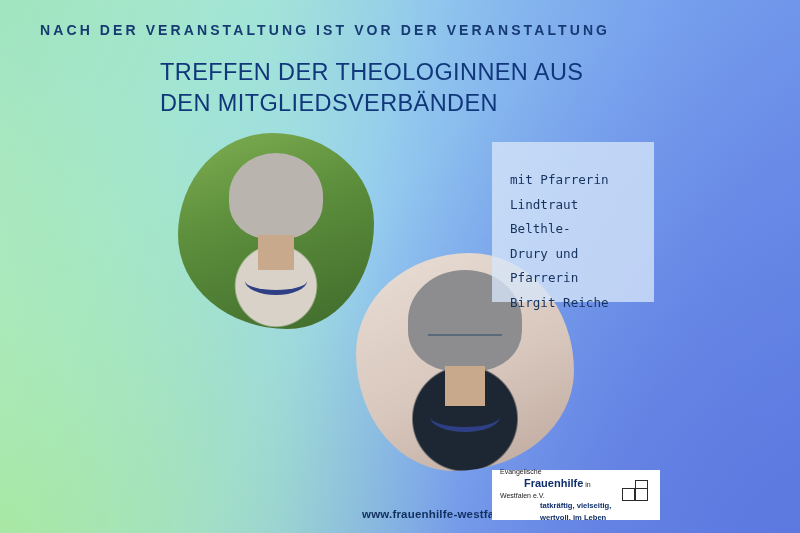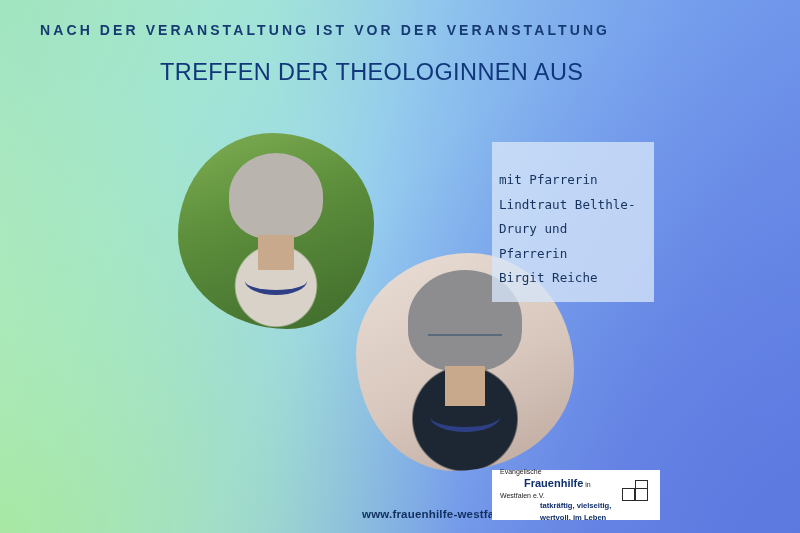--- a/index.html
+++ b/index.html
@@ -48,21 +48,21 @@
   .headline .line2 { display: block; }
 
   
   .note-box {
     position: absolute;
     left: 492px;
     top: 142px;
     width: 162px;
     height: 160px;
     background: rgba(214, 229, 248, 0.78);
-    padding: 26px 16px 0 7px;
+    padding: 26px 16px 0 18px;
     box-sizing: border-box;
   }
   .note-text {
     font-family: "DejaVu Sans Mono", monospace;
     font-size: 12.6px;
     line-height: 1.95;
     color: #16335f;
     white-space: pre-line;
   }
 
@@ -196,20 +196,21 @@
 </style>
 </head>
 <body>
 
 <div class="poster">
 
   <div class="kicker">NACH DER VERANSTALTUNG IST VOR DER VERANSTALTUNG</div>
 
   <div class="headline">
     <span>TREFFEN DER THEOLOGINNEN AUS</span>
+    <span class="line2">DEN MITGLIEDSVERBÄNDEN</span>
   </div>
 
   <div class="portrait portrait-1">
     <div class="hair-1"></div>
     <div class="neck"></div>
     <div class="necklace"></div>
   </div>
 
   <div class="portrait portrait-2">
     <div class="hair-2"></div>

